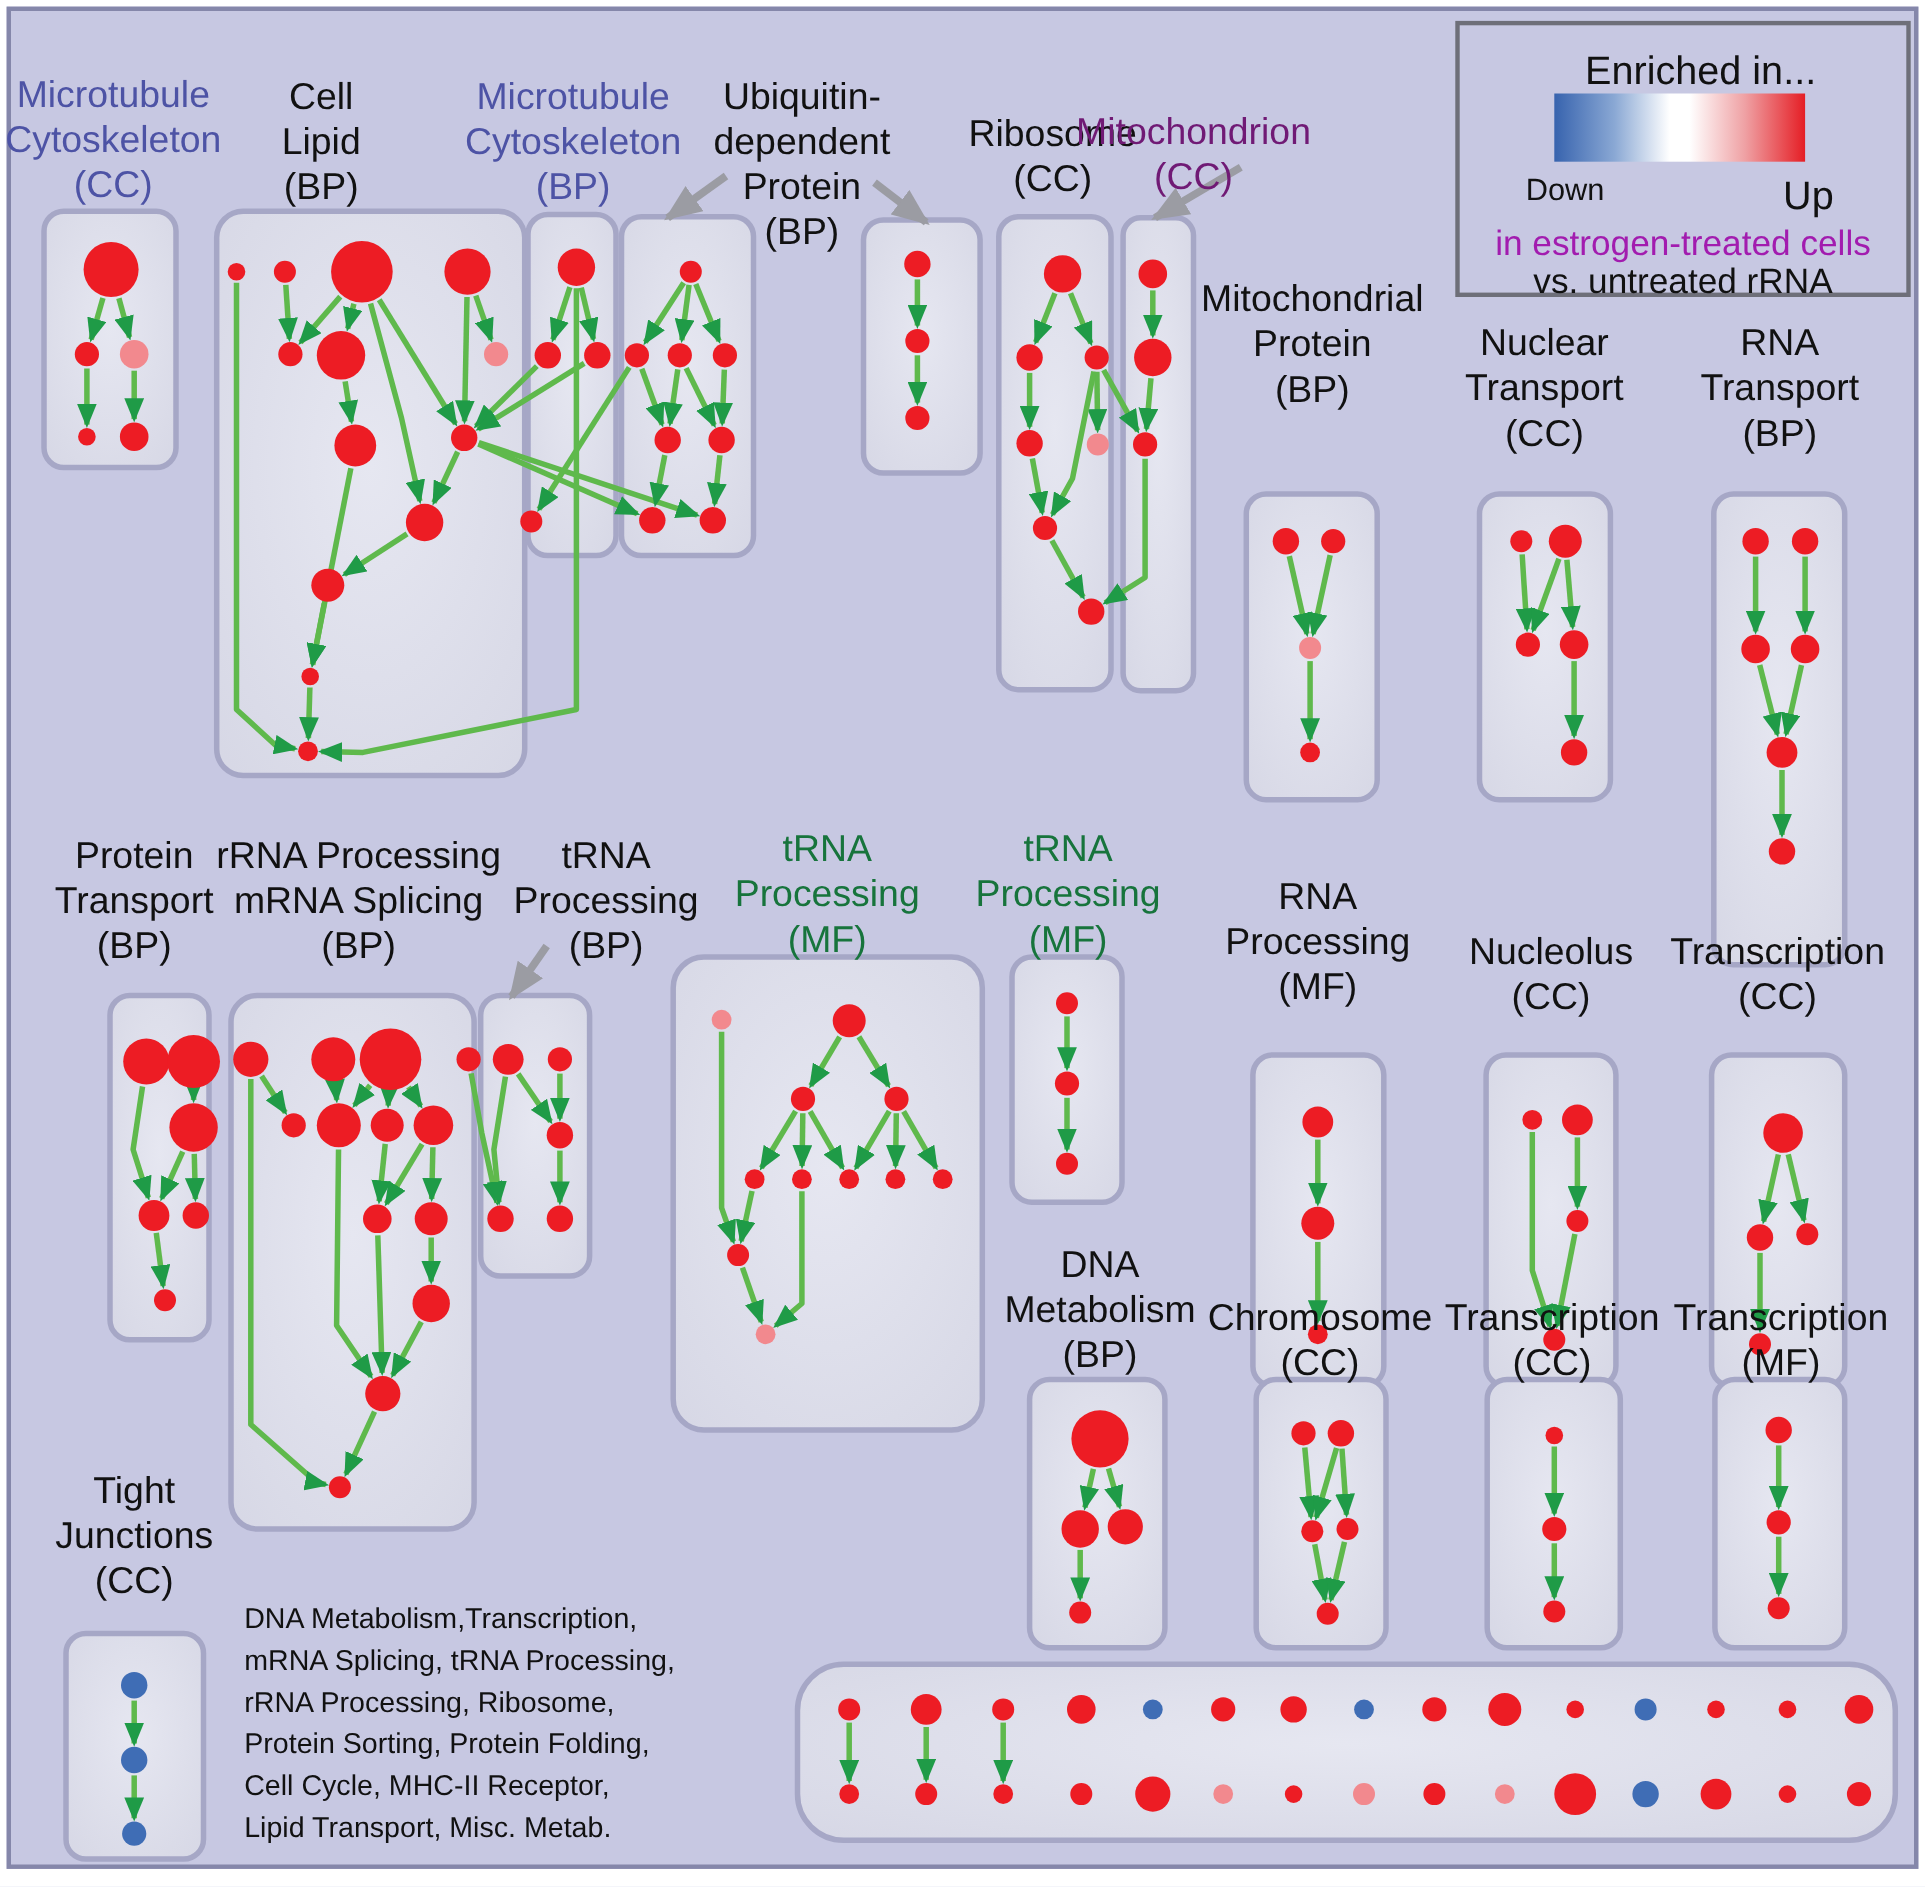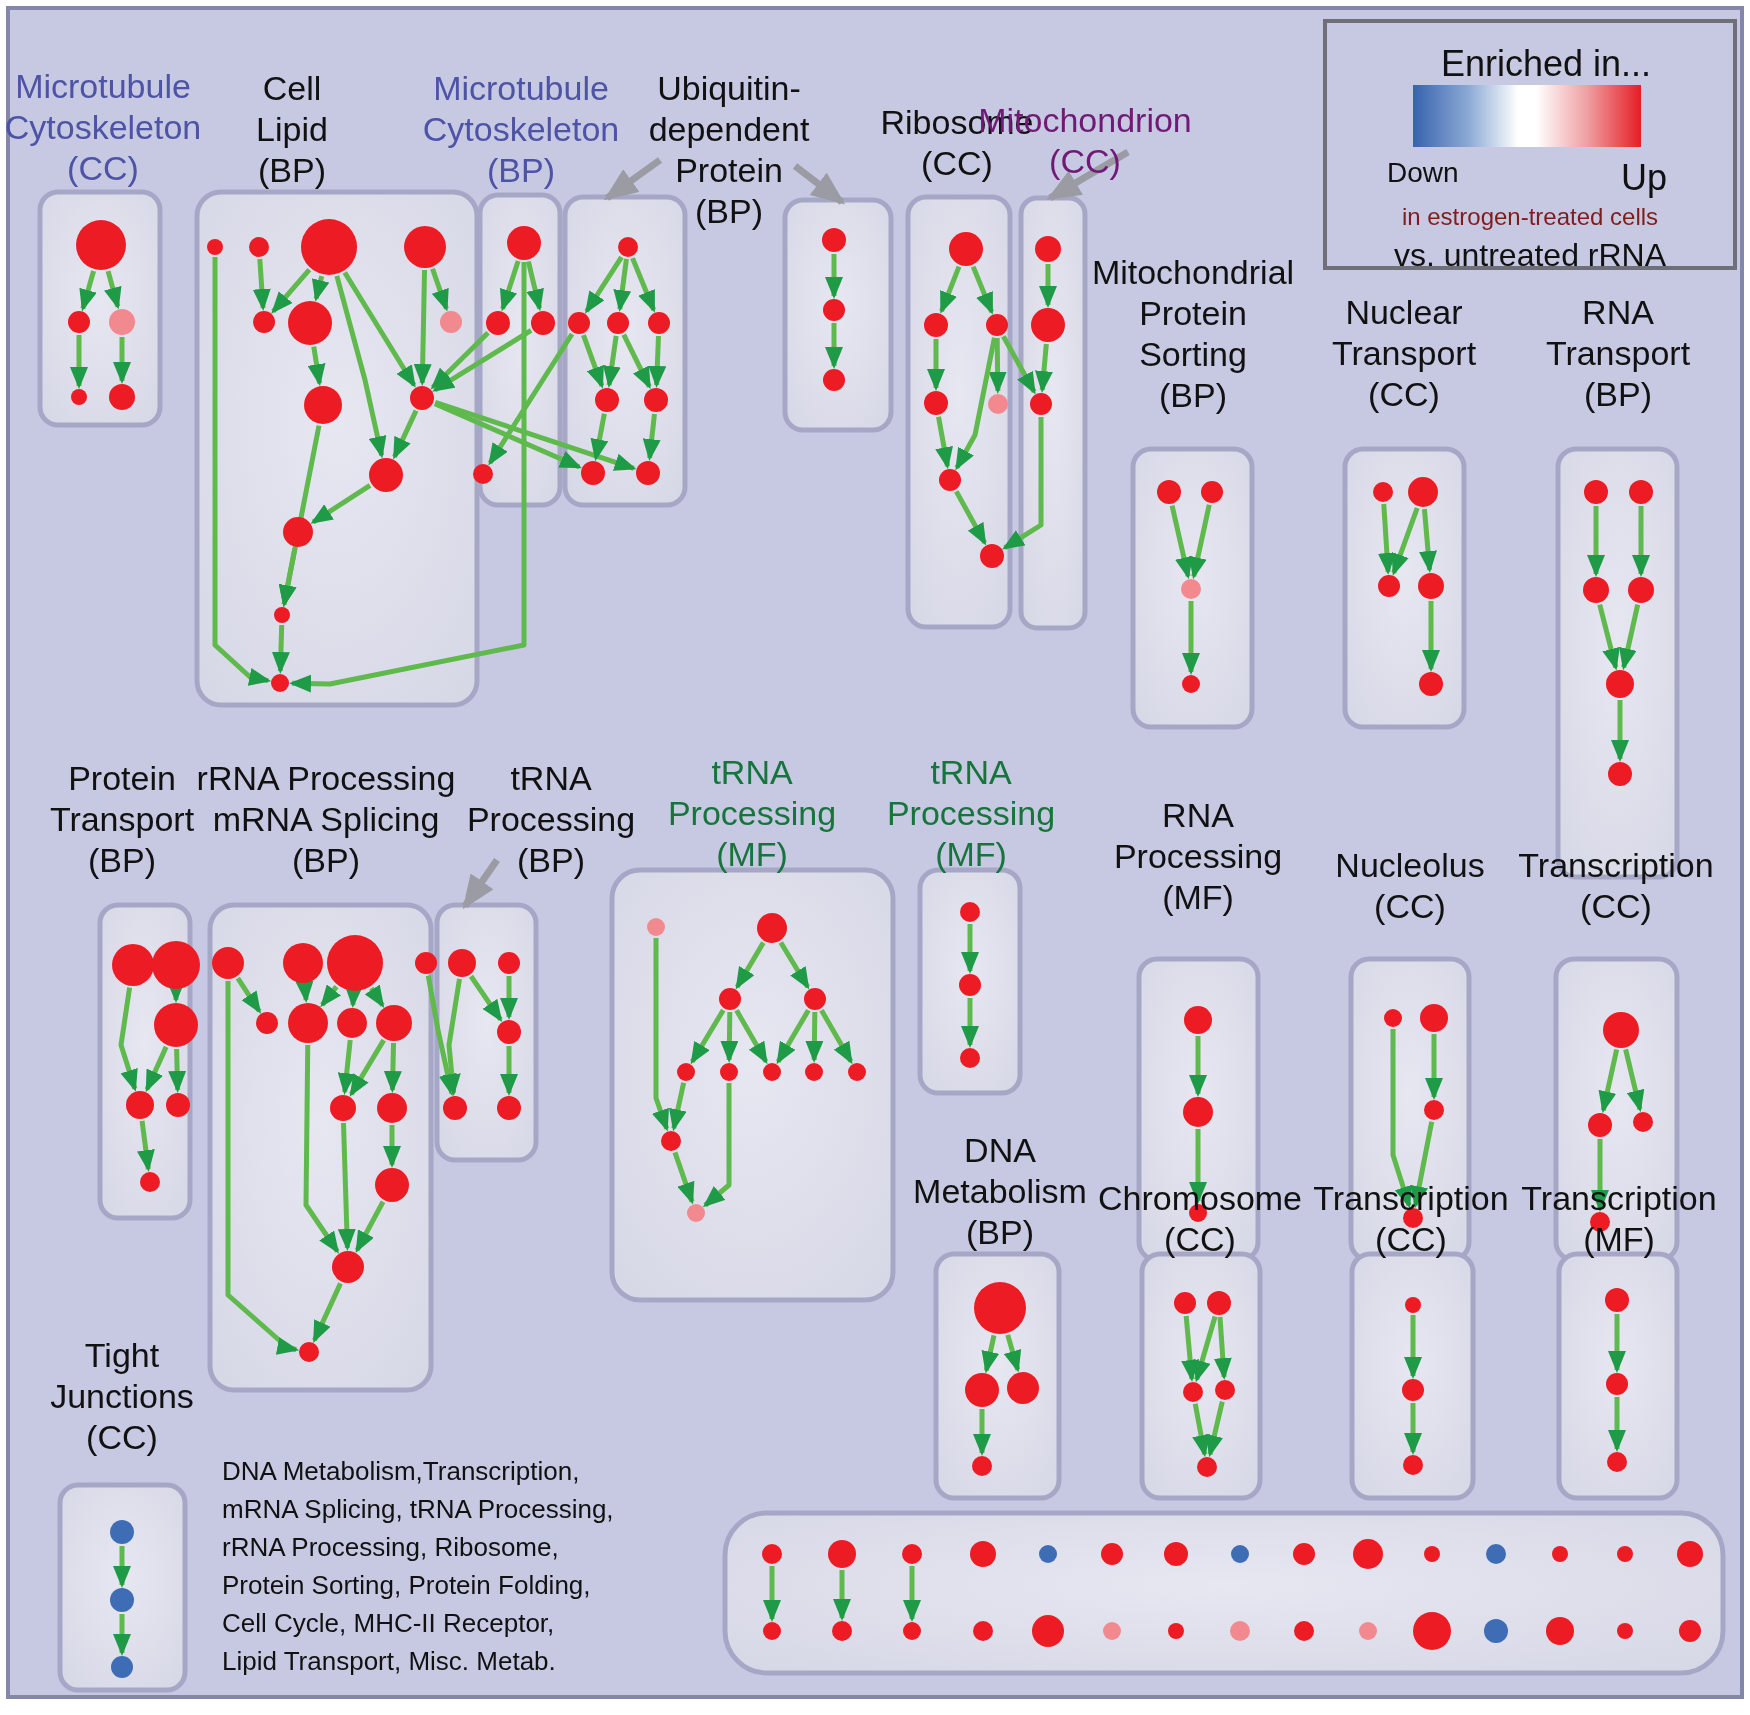--- a/index.html
+++ b/index.html
@@ -10,21 +10,21 @@
   svg.diagram{position:absolute;left:0;top:0;}
   .lbl{position:absolute;width:500px;margin-left:-250px;text-align:center;
        font-size:34px;line-height:41px;color:#111111;letter-spacing:0px;}
   .legend{position:absolute;left:1323px;top:19px;width:414px;height:251px;
           background:#c7c8e2;border:4px solid #6e6f79;box-sizing:border-box;}
   .legend .title{position:absolute;top:20px;left:0;width:100%;text-align:center;font-size:36px;color:#111;margin-left:16px;}
   .legend .grad{position:absolute;left:86px;top:62px;width:228px;height:62px;
         background:linear-gradient(90deg,#3763ae 0%,#8aa8d4 24%,#ffffff 46%,#ffffff 54%,#efa1a4 76%,#e51e25 100%);}
   .legend .down{position:absolute;left:60px;top:134px;font-size:28px;color:#111;}
   .legend .up{position:absolute;right:66px;top:134px;font-size:36px;color:#111;}
-  .legend .l1{position:absolute;top:180px;left:0;width:100%;text-align:center;font-size:24px;color:#7f1d1d;}
+  .legend .l1{position:absolute;top:180px;left:0;width:100%;text-align:center;font-size:32px;color:#a21caf;}
   .legend .l2{position:absolute;top:214px;left:0;width:100%;text-align:center;font-size:32px;color:#111;}
   .note{position:absolute;left:222px;top:1452px;width:560px;font-size:26px;line-height:38px;color:#111;text-align:left;}
 </style>
 </head>
 <body>
 
 <div class="canvas">
   <div class="panel"></div>
 
   <svg class="diagram" id="diagram" width="1750" height="1715">
@@ -374,21 +374,20 @@
         <div>Ribosome</div>
         <div>(CC)</div>
       </div>
       <div class="lbl" style="left: 1085px; top: 100px; color: #701a75;">
         <div>Mitochondrion</div>
         <div>(CC)</div>
       </div>
       <div class="lbl" style="left: 1193px; top: 252px; color: rgb(17, 17, 17);">
         <div>Mitochondrial</div>
         <div>Protein</div>
-        <div>Sorting</div>
         <div>(BP)</div>
       </div>
       <div class="lbl" style="left: 1404px; top: 292px; color: rgb(17, 17, 17);">
         <div>Nuclear</div>
         <div>Transport</div>
         <div>(CC)</div>
       </div>
       <div class="lbl" style="left: 1618px; top: 292px; color: rgb(17, 17, 17);">
         <div>RNA</div>
         <div>Transport</div>

